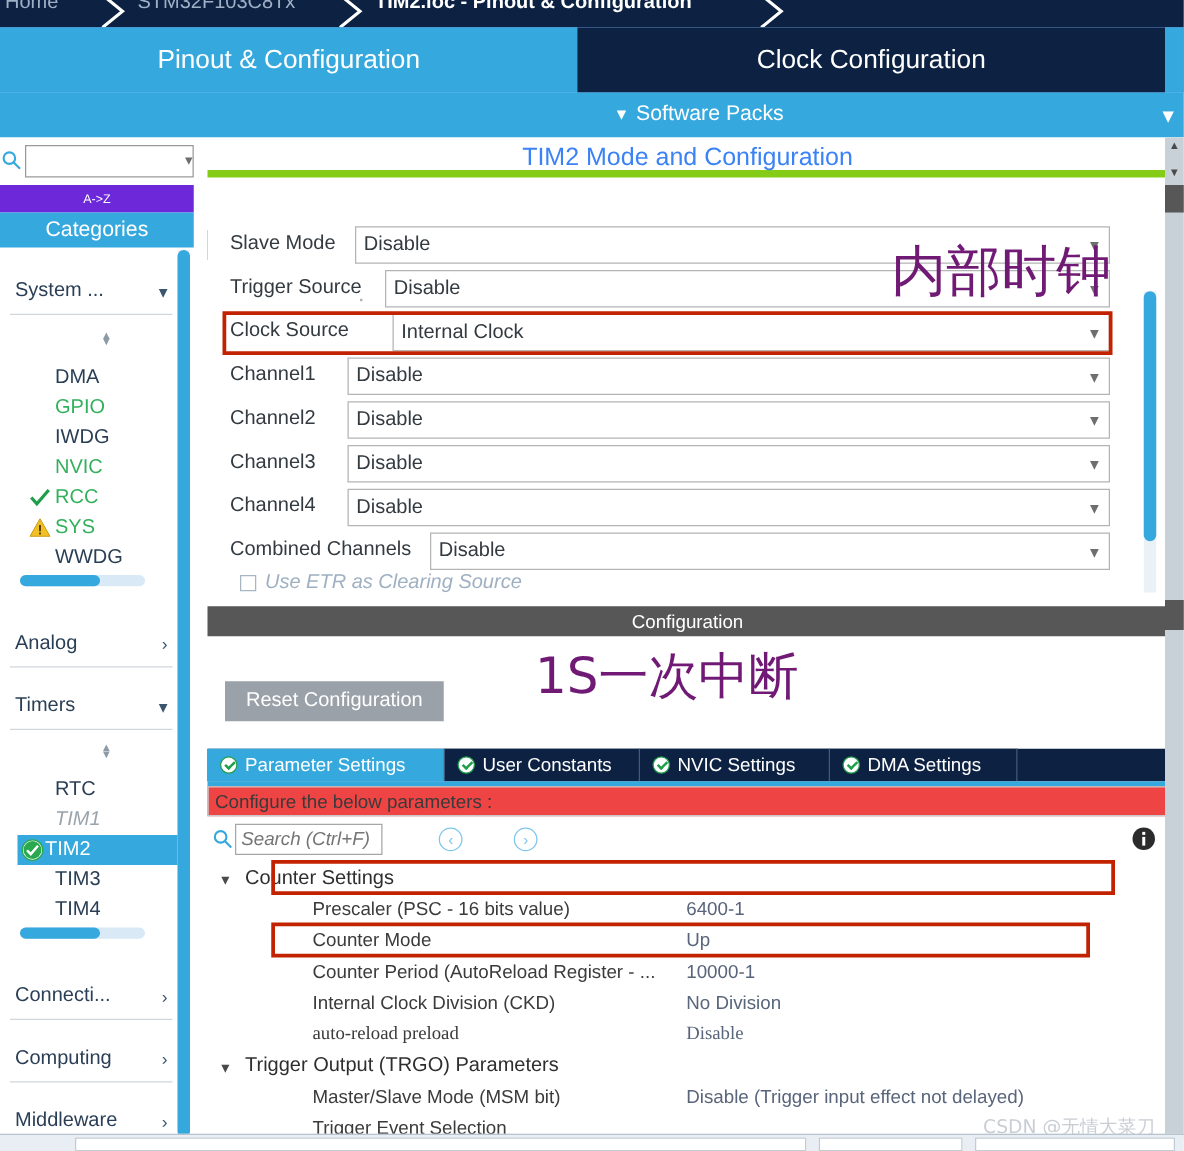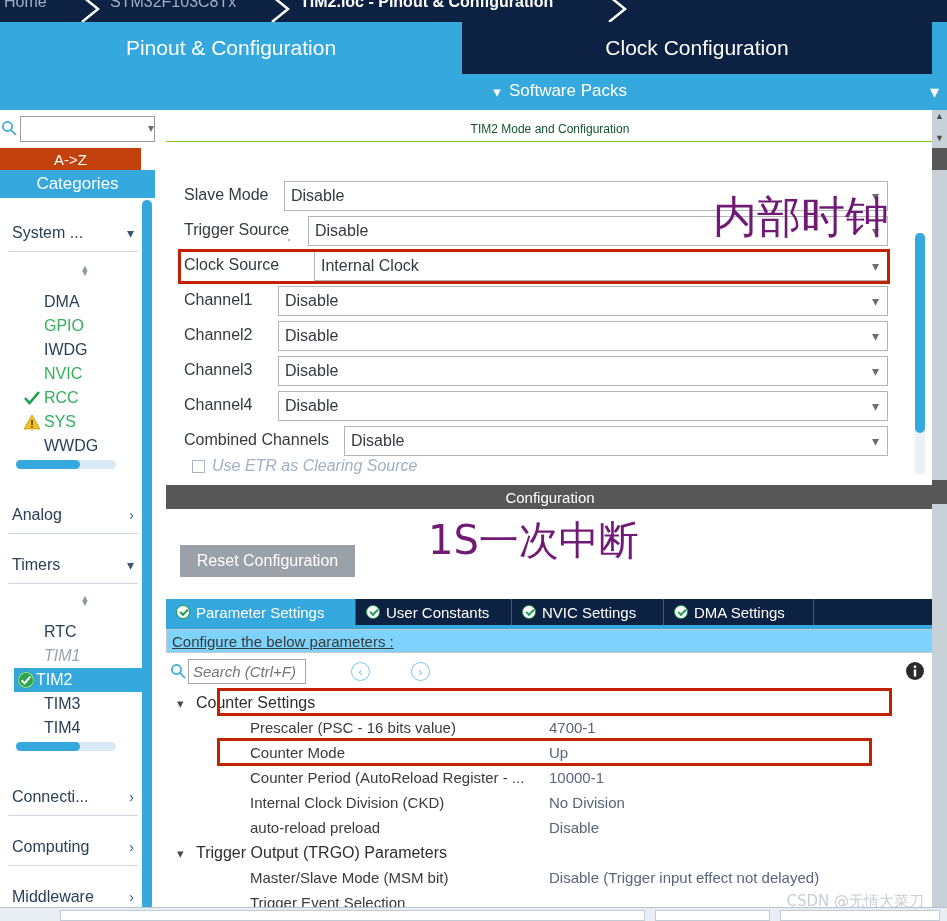--- a/index.html
+++ b/index.html
@@ -72,22 +72,22 @@
   .side-search input {
     position: absolute; left: 20px; top: 2px; width: 135px; height: 26px;
     border: 1px solid #9a9a9a; background: #fff; font-size: 13px;
     padding: 0 16px 0 4px; outline: none;
     font-family: "Liberation Sans", sans-serif;
   }
   .side-search .caret {
     position: absolute; right: 6px; top: 7px; color: #6d6d6d; font-size: 12px;
   }
   .side-az {
-    position: absolute; top: 38px; left: 0; width: 141px; height: 22px;
-    background: #c2410c; color: #ffffff; font-size: 15px;
+    position: absolute; top: 38px; left: 0; width: 155px; height: 22px;
+    background: #6d28d9; color: #ffffff; font-size: 10px;
     display: flex; align-items: center; justify-content: center;
   }
   .side-cat {
     position: absolute; top: 60px; left: 0; width: 155px; height: 28px;
     background: #35a8dd; color: #ffffff; font-size: 17px;
     display: flex; align-items: center; justify-content: center;
   }
   .side-scroll-col {
     position: absolute; top: 90px; left: 142px; width: 10px; height: 810px;
     background: #eef2f5;
@@ -136,23 +136,23 @@
     background: #35a8dd; border-radius: 5px;
   }
 
   
   .content {
     position: absolute; top: 110px; left: 160px; width: 787px; height: 800px;
     background: #ffffff;
   }
   .panel-title {
     position: absolute; top: 6px; left: 6px; width: 768px; height: 26px;
-    background: #ffffff; color: #14532d; font-size: 12px;
+    background: #ffffff; color: #3b82f6; font-size: 20px;
     display: flex; align-items: center; justify-content: center;
-    border-bottom: 1px solid #84cc16;
+    border-bottom: 6px solid #84cc16;
   }
   .bar-header {
     position: absolute; left: 6px; width: 768px; height: 24px;
     background: #575757; color: #ffffff; font-size: 15px;
     display: flex; align-items: center; justify-content: center;
   }
   #mode-header { top: 44px; margin-top: 30px; }
   #config-header { top: 375px; }
 
   .mode-body {
@@ -239,24 +239,23 @@
     content: ""; position: absolute; left: 3px; top: 3px;
     width: 6px; height: 3px; border-left: 2px solid #1e9e4a;
     border-bottom: 2px solid #1e9e4a; transform: rotate(-45deg);
   }
   .tabs-underline {
     position: absolute; left: 0; top: 92px; width: 768px; height: 4px;
     background: #35a8dd;
   }
   .configure-note {
     position: absolute; left: 0; top: 96px; width: 768px; height: 24px;
-    border: 1px solid #c8c8c8; background: #7dd3fc;
+    border: 1px solid #c8c8c8; background: #ef4444;
     font-size: 15px; color: #3a3a3a; display: flex; align-items: center;
     padding-left: 5px;
-    text-decoration: underline;
   }
   .psearch-row {
     position: absolute; left: 0; top: 123px; width: 768px; height: 32px;
   }
   .psearch-row .mag2 {
     position: absolute; left: 4px; top: 7px; width: 16px; height: 16px;
   }
   .psearch-row input {
     position: absolute; left: 22px; top: 3px; width: 118px; height: 25px;
     border: 1px solid #a6a6a6; font-size: 15px; font-style: italic;
@@ -616,35 +615,35 @@
       </span>
     </div>
 
     <div class="ptree">
       <div class="prow" style="top:0px;">
         <span class="twisty">▾</span>
         <span class="pgroup">Counter Settings</span>
       </div>
       <div class="prow" style="top:25px;">
         <span class="pname">Prescaler (PSC - 16 bits value)</span>
-        <span class="pval">4700-1</span>
+        <span class="pval">6400-1</span>
       </div>
       <div class="prow" style="top:50px;">
         <span class="pname">Counter Mode</span>
         <span class="pval">Up</span>
       </div>
       <div class="prow" style="top:75px;">
         <span class="pname">Counter Period (AutoReload Register - ...</span>
         <span class="pval">10000-1</span>
       </div>
       <div class="prow" style="top:100px;">
         <span class="pname">Internal Clock Division (CKD)</span>
         <span class="pval">No Division</span>
       </div>
-      <div class="prow" style="top:125px;">
+      <div class="prow" style="top:125px;font-family:Liberation Serif, serif;">
         <span class="pname">auto-reload preload</span>
         <span class="pval">Disable</span>
       </div>
       <div class="prow" style="top:150px;">
         <span class="twisty">▾</span>
         <span class="pgroup">Trigger Output (TRGO) Parameters</span>
       </div>
       <div class="prow" style="top:175px;">
         <span class="pname">Master/Slave Mode (MSM bit)</span>
         <span class="pval">Disable (Trigger input effect not delayed)</span>

